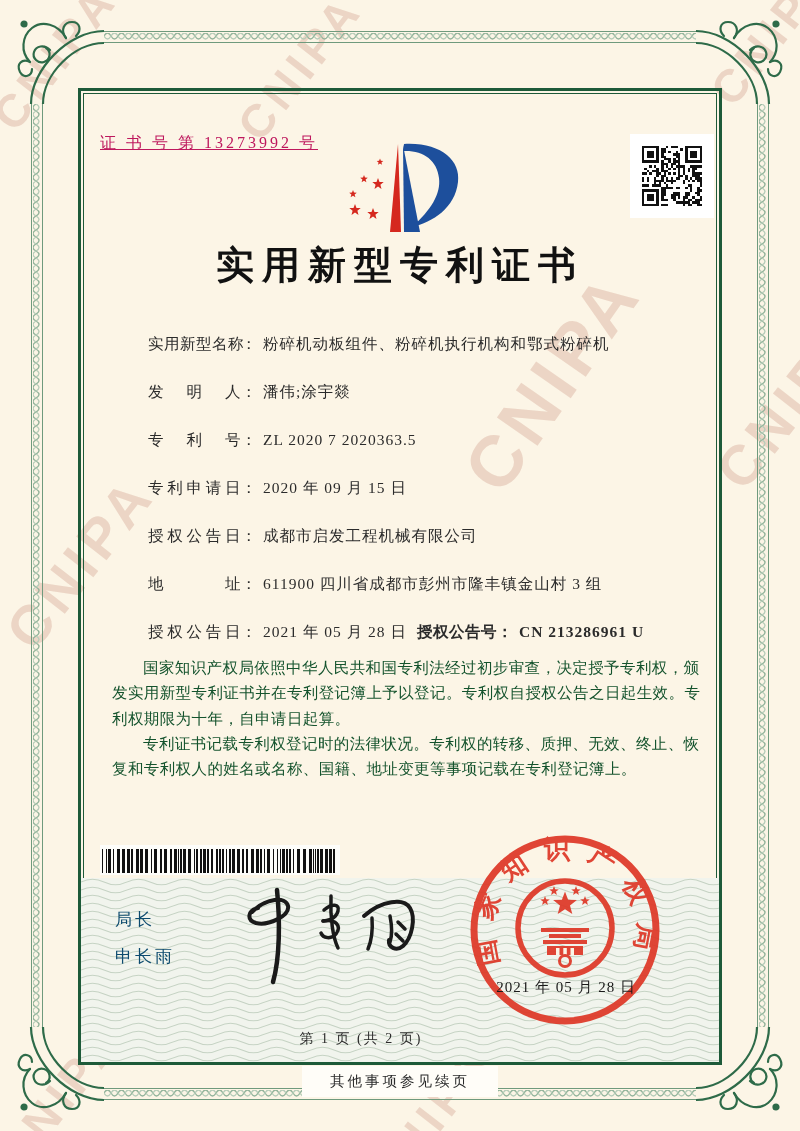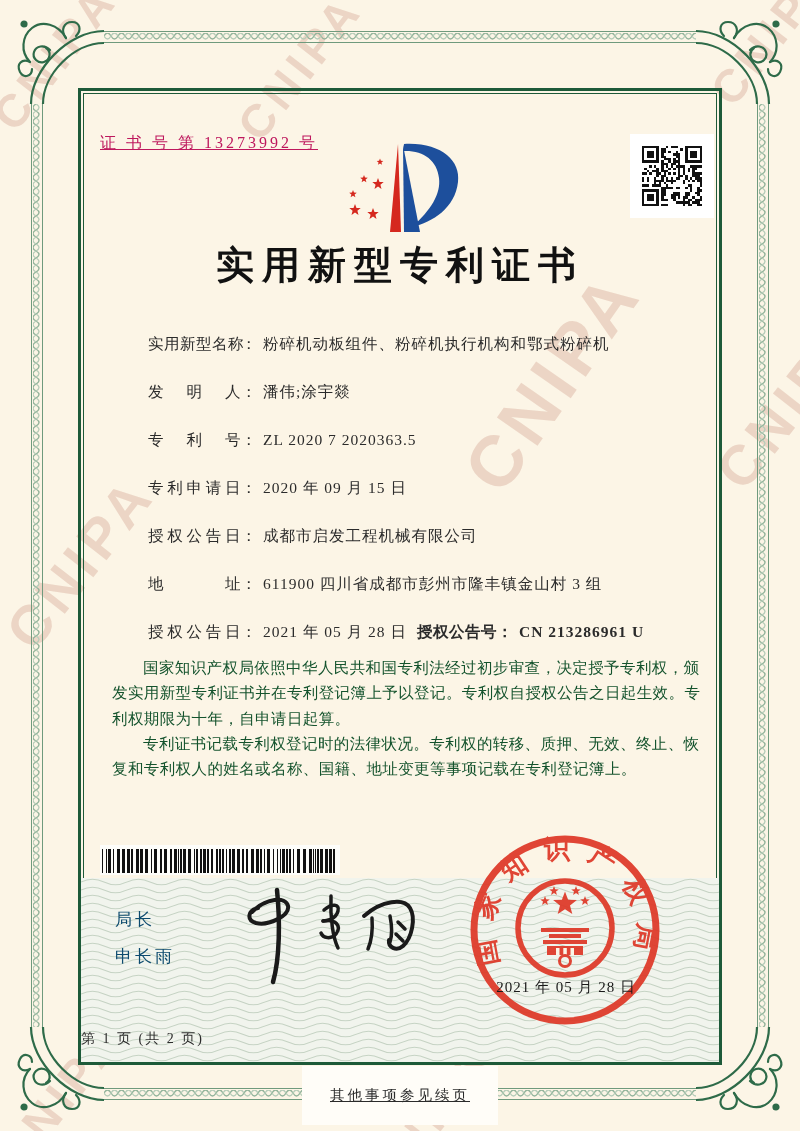--- a/index.html
+++ b/index.html
@@ -31,24 +31,24 @@
   #paras p{margin:0;font-size:15.5px;line-height:1.63;text-indent:2em;letter-spacing:.4px;color:#14532d;}
   #barcode{position:absolute;left:100px;top:845px;z-index:6;background:#fdfdfa;}
   #wave-section{position:absolute;left:81px;top:878px;width:638px;height:184px;z-index:4;}
   #officer{position:absolute;left:115px;top:908px;z-index:6;
       font-family:"Liberation Sans","DejaVu Sans",sans-serif;font-size:17px;letter-spacing:3px;color:#0c4a6e;}
   #officer div{margin-bottom:14px;}
   #signature{position:absolute;left:232px;top:880px;z-index:6;}
   #seal{position:absolute;left:465px;top:830px;z-index:7;opacity:.92;}
   #seal-date{position:absolute;left:470px;top:978px;width:192px;text-align:center;font-size:15px;
       letter-spacing:1px;color:#1a1a1a;z-index:8;}
-  #page-num{position:absolute;left:81px;top:1030px;width:560px;text-align:left;font-size:14px;
+  #page-num{position:absolute;left:81px;top:1030px;width:560px;text-align:center;font-size:14px;
       letter-spacing:2px;z-index:6;}
   #cont-note{position:absolute;left:50%;top:1066px;transform:translateX(-50%);background:#fffdf8;
-      padding:20px 28px;font-size:14.5px;letter-spacing:3px;z-index:8;white-space:nowrap;text-decoration:underline;}
+      padding:6px 28px;font-size:14.5px;letter-spacing:3px;z-index:8;white-space:nowrap;}
 </style>
 </head>
 <body>
 
 <div id="page">
 
   <svg width="0" height="0" style="position:absolute" aria-hidden="true">
     <defs>
       <pattern id="wavePat" width="46" height="8" patternUnits="userSpaceOnUse">
         <path d="M0,4 Q11.5,-1.5 23,4 T46,4" fill="none" stroke="#c6d3c4" stroke-width="1.1"></path>

